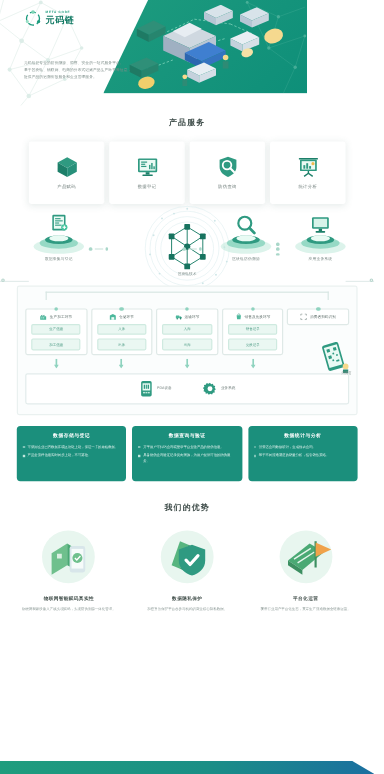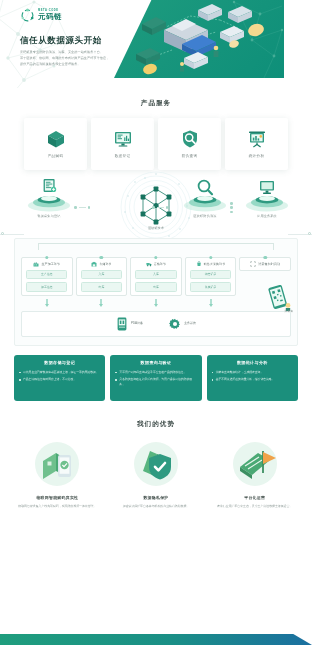--- a/index.html
+++ b/index.html
@@ -7,21 +7,21 @@
   html,body{width:312px;height:645px;}
   body{
     font-family:"Liberation Sans","DejaVu Sans",sans-serif;
     background:#ffffff;color:#333;
     font-size:5px;line-height:1.55;
     overflow:hidden;position:relative;
   }
   .page{width:312px;height:645px;position:relative;overflow:hidden;background:#fff;}
 
   
-  .hero{position:relative;width:284px;height:88px;background:#ffffff;overflow:hidden;text-decoration:underline;}
+  .hero{position:relative;width:256px;height:88px;background:#ffffff;overflow:hidden;text-decoration:underline;}
   .hero-net{position:absolute;left:-6px;top:-4px;width:130px;height:96px;opacity:.5;}
   .hero-art{
     position:absolute;right:0;top:0;width:170px;height:78px;
     background:linear-gradient(135deg,#1d9c7e 0%,#17957c 45%,#0e8f79 100%);
     clip-path:polygon(22% 0,100% 0,100% 100%,0 100%);
   }
   .hero-art-net{position:absolute;right:0;top:0;width:170px;height:78px;opacity:.35}
   .hero-iso{position:absolute;right:4px;top:4px;width:160px;height:72px;}
   .logo{position:absolute;left:20px;top:8px;display:flex;align-items:center;gap:3px;}
   .logo-mark{width:15px;height:15px;position:relative;flex:0 0 auto;}
@@ -259,21 +259,20 @@
           <circle cx="12.2" cy="10" r="1.3" fill="#1d9c7e"></circle>
           <circle cx="2.8" cy="10" r="1.3" fill="#9ae0c6"></circle>
         </svg>
       </div>
       <div class="logo-txt">
         <div class="logo-en">META CODE</div>
         <div class="logo-cn">元码链</div>
       </div>
     </div>
 
-    <div class="hero-title">信任从数据源头开始</div>
     <div class="hero-sub">
       <p>元码链是专业的防伪溯源、洞察、安全的一站式服务平台。</p>
       <p>基于区块链、物联网、电商的分布式记账产品生产环节等信息，</p>
       <p>提供产品的追溯衔接服务和企业管理服务。</p>
     </div>
   </div>
 
   <div class="prod-wrap">
     <div class="sec-title">产品服务</div>
 

